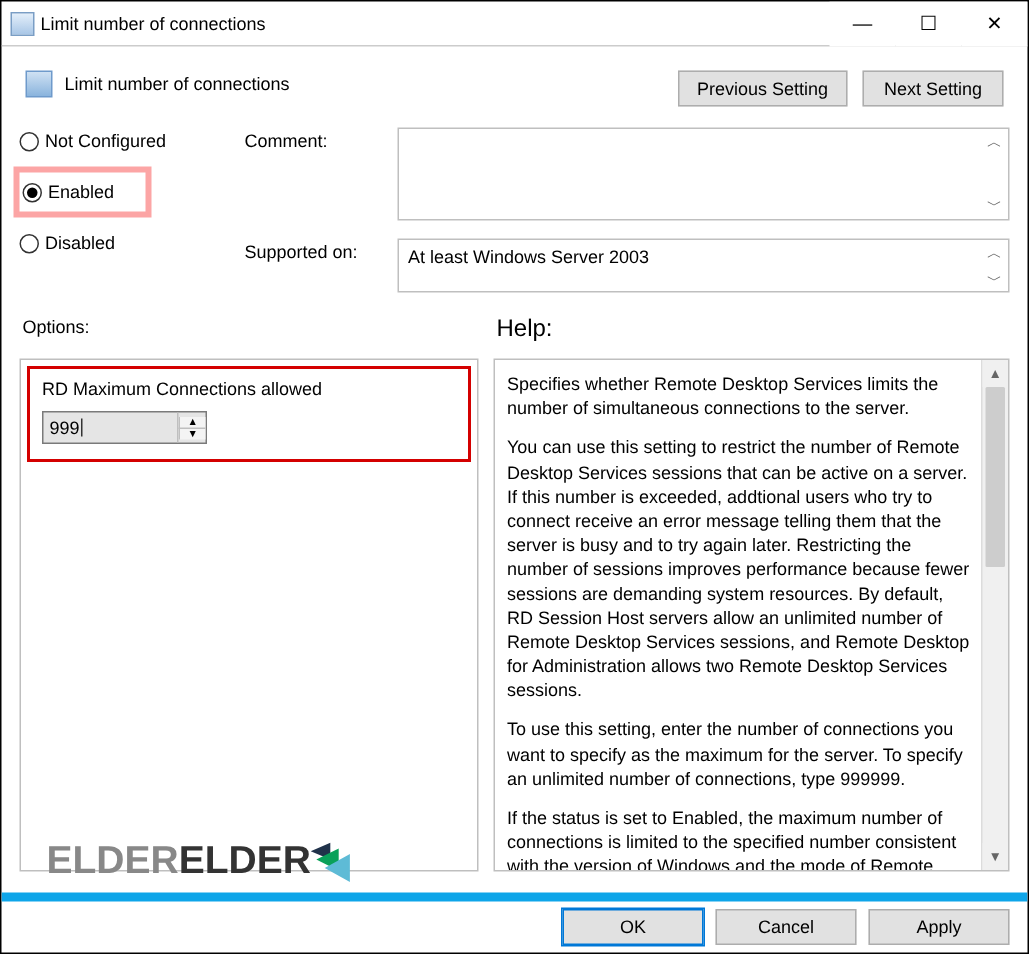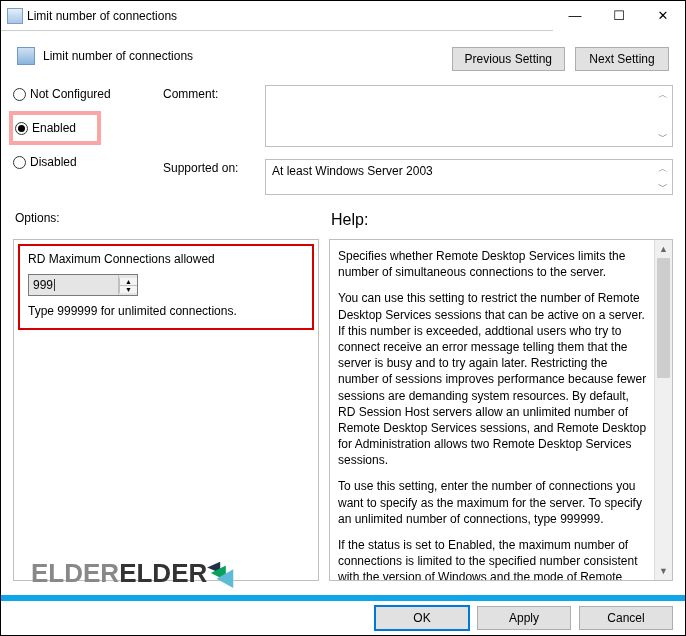--- a/index.html
+++ b/index.html
@@ -208,21 +208,20 @@
             <div class="val">
                 <span>999</span>
                 <span class="caret-text"></span>
               </div>
             <div class="spinner-btns">
               <div class="sbtn">▲</div>
               <div class="sbtn">▼</div>
             </div>
           </div>
         </div>
-        <div>Type 999999 for unlimited connections.</div>
       </div>
     </div>
 
     <div class="panel right">
       <div class="help-body">
         <p>Specifies whether Remote Desktop Services limits the number of simultaneous connections to the server.</p>
         <p>You can use this setting to restrict the number of Remote Desktop Services sessions that can be active on a server. If this number is exceeded, addtional users who try to connect receive an error message telling them that the server is busy and to try again later. Restricting the number of sessions improves performance because fewer sessions are demanding system resources. By default, RD Session Host servers allow an unlimited number of Remote Desktop Services sessions, and Remote Desktop for Administration allows two Remote Desktop Services sessions.</p>
         <p>To use this setting, enter the number of connections you want to specify as the maximum for the server. To specify an unlimited number of connections, type 999999.</p>
         <p>If the status is set to Enabled, the maximum number of connections is limited to the specified number consistent with the version of Windows and the mode of Remote Desktop</p>
       </div>
@@ -244,15 +243,15 @@
   </div>
   <svg class="fan" viewBox="0 0 34 30">
     <polygon points="0,8 14,2 14,14" fill="#20324a"></polygon>
     <polygon points="4,14 20,6 20,22" fill="#0aa15a"></polygon>
     <polygon points="10,20 28,10 28,30" fill="#5ebbd6"></polygon>
   </svg>
 </div>
 
 <div class="footer">
   <div class="btn primary">OK</div>
+  <div class="btn">Cancel</div>
   <div class="btn">Apply</div>
-  <div class="btn">Cancel</div>
 </div>
 
 </body></html>

